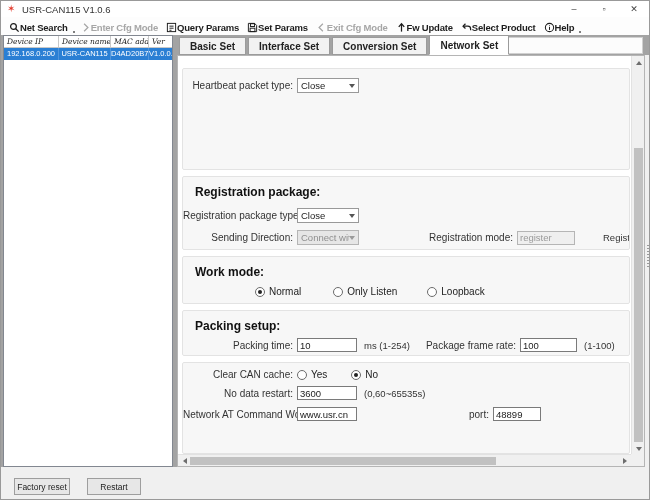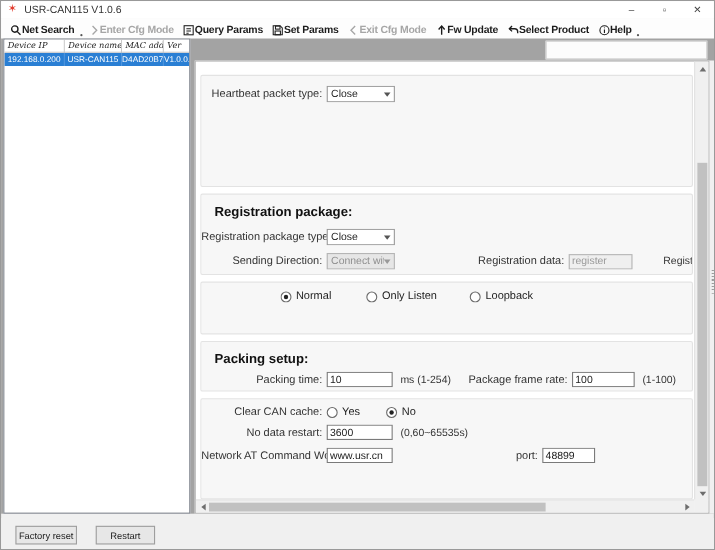--- a/index.html
+++ b/index.html
@@ -196,20 +196,26 @@
       </div>
       <div class="drow dsel">
         <div class="dcell c0">192.168.0.200</div>
         <div class="dcell c1">USR-CAN115</div>
         <div class="dcell c2">D4AD20B7AF63</div>
         <div class="dcell c3">V1.0.0...</div>
       </div>
     </div>
 
     <div class="right-panel">
+      <div class="tabbar">
+        <div class="tab">Basic Set</div>
+        <div class="tab">Interface Set</div>
+        <div class="tab">Conversion Set</div>
+        <div class="tab active">Network Set</div>
+      </div>
       <div class="tab-filler"></div>
 
       <div class="content">
         <div class="sections">
 
           <div class="section s-heartbeat">
             <div class="frow">
               <span class="flabel">Heartbeat packet type:</span>
               <span class="gap4"></span>
               <div class="dd">
@@ -229,28 +235,29 @@
                 <span class="dd-arrow"></span>
               </div>
             </div>
             <div class="frow" style="margin-top:7px;">
               <span class="flabel">Sending Direction:</span>
               <span class="gap4"></span>
               <div class="dd disabled">
                 <span class="dd-val">Connect with</span>
                 <span class="dd-arrow"></span>
               </div>
-              <span class="flabel" style="flex:0 0 96px; width:96px; margin-left:58px;">Registration data:</span>
+              <span class="flabel" style="flex:0 0 96px; width:96px; margin-left:58px;">Registration mode:</span>
               <span class="gap4"></span>
               <input class="tbox" style="width: 58px;" disabled="" value="register">
               <span class="hint" style="margin-left:28px; color:#333;">Registration data forma</span>
             </div>
           </div>
 
           <div class="section s-workmode">
+            <div class="sec-title">Work mode:</div>
             <div class="frow" style="margin-top:7px; margin-left:72px;">
               <span class="radio checked"></span>
               <span class="rlabel">Normal</span>
               <span class="radio" style="margin-left:32px;"></span>
               <span class="rlabel">Only Listen</span>
               <span class="radio" style="margin-left:30px;"></span>
               <span class="rlabel">Loopback</span>
             </div>
           </div>
 

